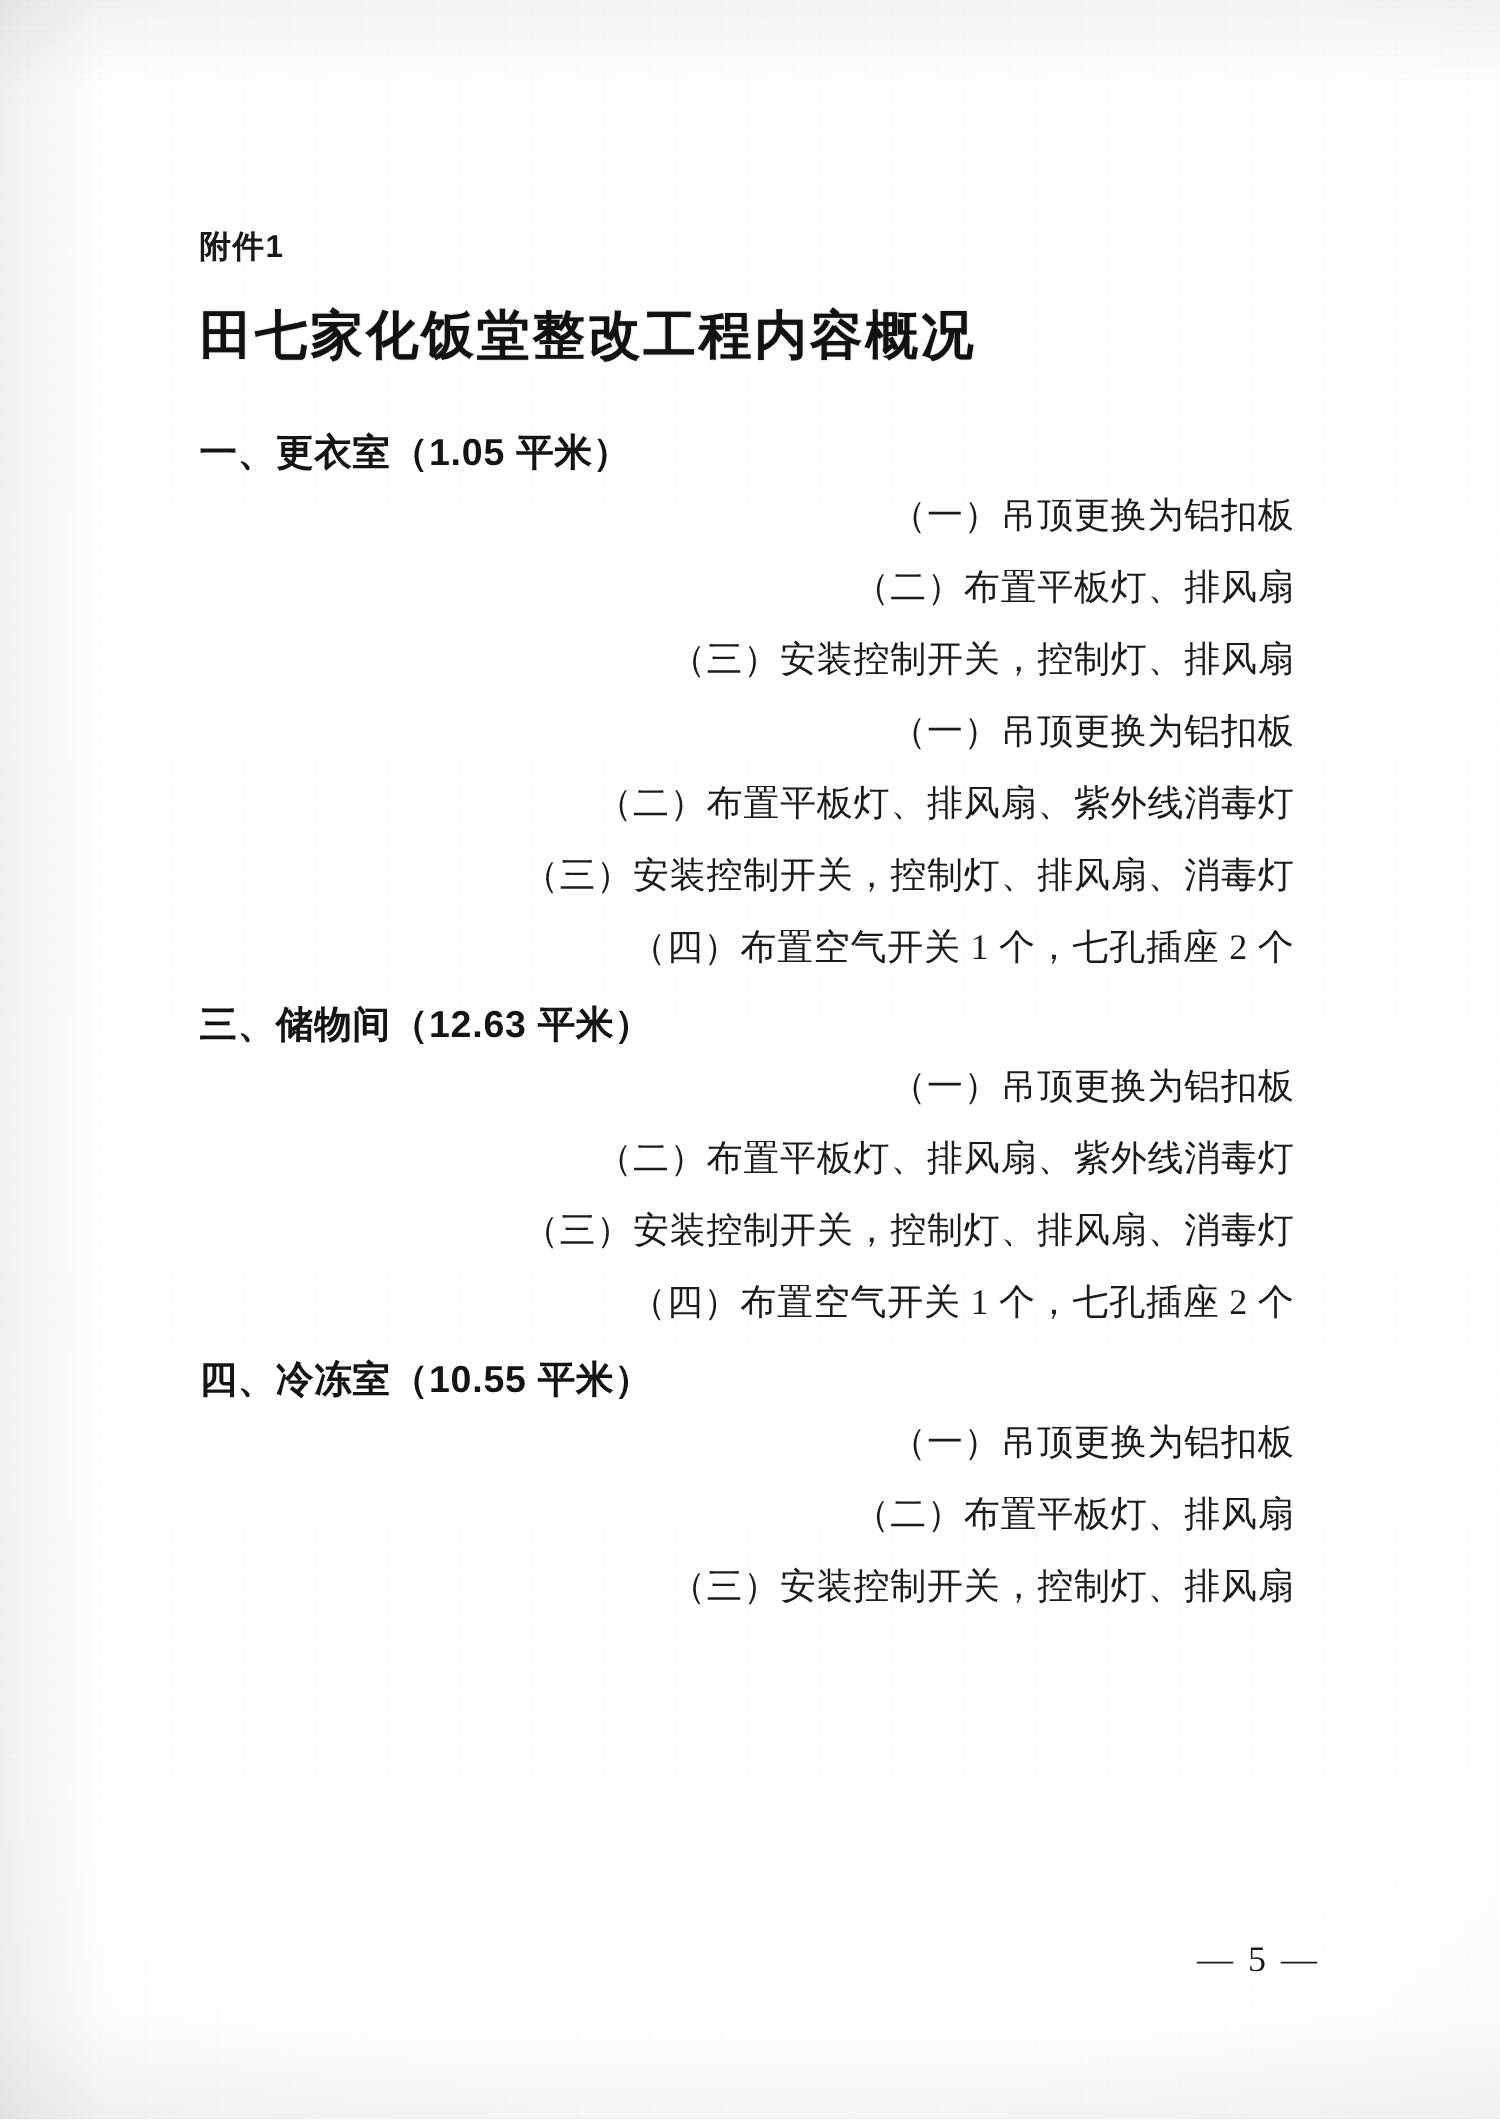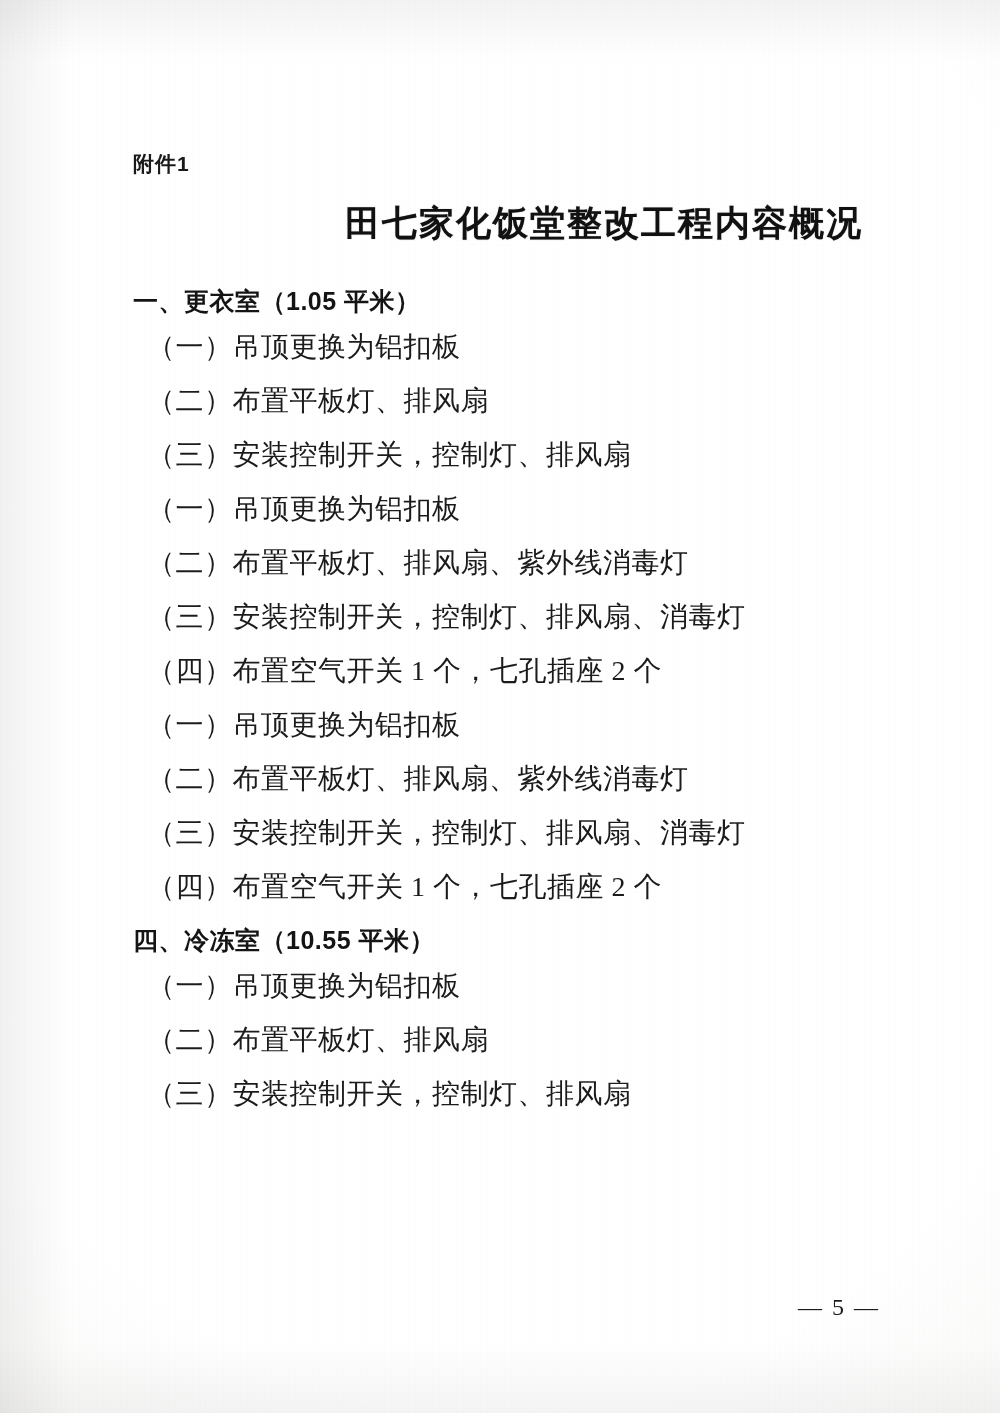--- a/index.html
+++ b/index.html
@@ -60,21 +60,21 @@
   .attachment-label {
     font-family: "Liberation Sans", "DejaVu Sans", sans-serif;
     font-weight: bold;
     font-size: 21px;
     letter-spacing: 1px;
     color: #1a1a1a;
     margin: 0 0 10px 0;
   }
 
   .doc-title {
-    text-align: right;
+    text-align: left;
     font-family: "Liberation Serif", "DejaVu Serif", serif;
     font-weight: bold;
     font-size: 35px;
     letter-spacing: 2px;
     color: #111111;
     margin: 22px 0 38px 0;
     text-shadow: 0 0 1px rgba(0,0,0,0.45);
   }
 
   .section {
@@ -83,25 +83,26 @@
   .section-heading {
     font-family: "Liberation Sans", "DejaVu Sans", sans-serif;
     font-weight: bold;
     font-size: 25px;
     color: #141414;
     margin: 16px 0 8px 0;
     letter-spacing: 0.5px;
   }
   .item {
     font-family: "Liberation Serif", "DejaVu Serif", serif;
-    font-size: 28px;
+    font-size: 24px;
     color: #1b1b1b;
     margin: 0 0 12px 14px;
     letter-spacing: 0.5px;
     line-height: 1.5;
+    text-align: right;
   }
 
   .page-number {
     position: absolute;
     right: 120px;
     bottom: 92px;
     font-family: "Liberation Serif", "DejaVu Serif", serif;
     font-size: 24px;
     color: #1b1b1b;
     letter-spacing: 2px;
@@ -130,20 +131,21 @@
     </div>
 
     <div class="section">
       <div class="item">（一）吊顶更换为铝扣板</div>
       <div class="item">（二）布置平板灯、排风扇、紫外线消毒灯</div>
       <div class="item">（三）安装控制开关，控制灯、排风扇、消毒灯</div>
       <div class="item">（四）布置空气开关 1 个，七孔插座 2 个</div>
     </div>
 
     <div class="section">
+      <div class="section-heading">三、储物间（12.63 平米）</div>
       <div class="item">（一）吊顶更换为铝扣板</div>
       <div class="item">（二）布置平板灯、排风扇、紫外线消毒灯</div>
       <div class="item">（三）安装控制开关，控制灯、排风扇、消毒灯</div>
       <div class="item">（四）布置空气开关 1 个，七孔插座 2 个</div>
     </div>
 
     <div class="section">
       <div class="section-heading">四、冷冻室（10.55 平米）</div>
       <div class="item">（一）吊顶更换为铝扣板</div>
       <div class="item">（二）布置平板灯、排风扇</div>

